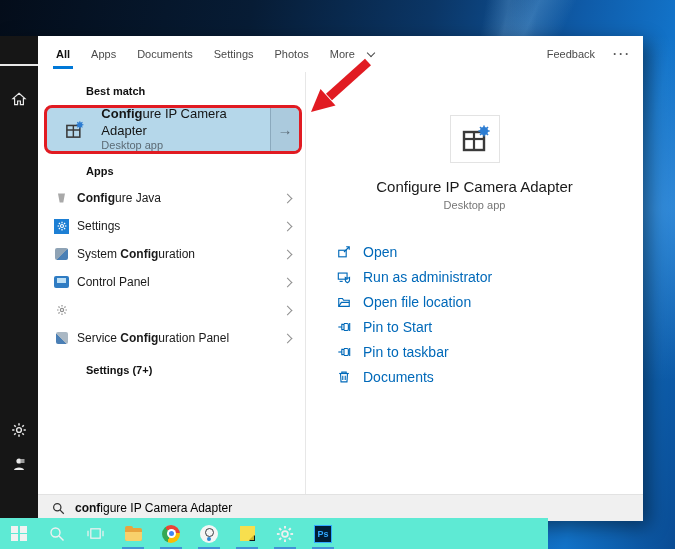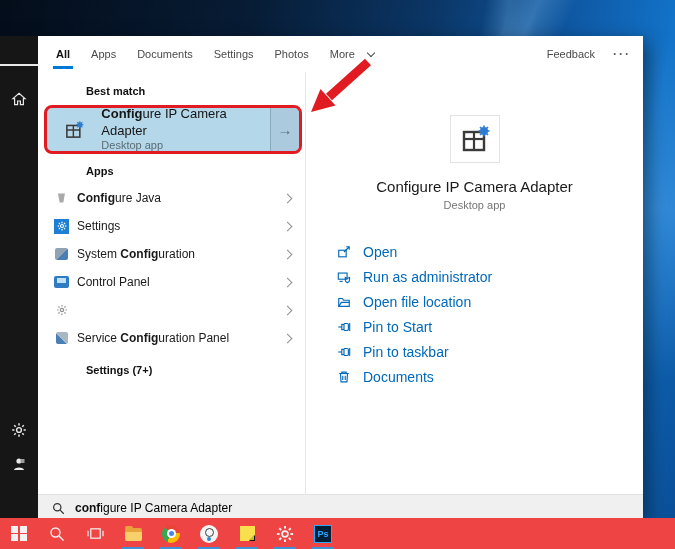--- a/index.html
+++ b/index.html
@@ -82,21 +82,21 @@
   .action { display:flex; align-items:center; height:25px; gap:12px; color:#0069b9; font-size:14px; cursor:default; }
   .action svg { flex:0 0 14px; }
 
   
   .searchbar { height:27px; flex:0 0 27px; background:#f0f0f0; border-top:1px solid #e2e2e2;
     display:flex; align-items:center; padding-left:14px; gap:10px; font-size:12px; }
   .typed { color:#111; font-weight:bold; }
   .suggestion { color:#000000; }
 
   
-  .taskbar { position:absolute; left:0; bottom:0; width:675px; height:31px; background:#ef4444;
+  .taskbar { position:absolute; left:0; bottom:0; width:548px; height:31px; background:#5eead4;
     display:flex; align-items:center; z-index:10; }
   .tb-btn { width:38px; height:31px; display:flex; align-items:center; justify-content:center; position:relative; }
   .tb-btn.run::after { content:""; position:absolute; bottom:0; left:8px; right:8px; height:2px; background:#4191d6; }
 
   .win-logo { display:grid; grid-template-columns:7px 7px; grid-template-rows:7px 7px; gap:1.5px; }
   .win-logo div { background:#f2f2f2; }
   .folder { width:17px; height:13px; background:#e8a33d; border-radius:2px; position:relative; margin-top:2px; }
   .folder::before { content:""; position:absolute; left:0; top:-2px; width:8px; height:3px; background:#e8a33d; border-radius:2px 2px 0 0; }
   .folder::after { content:""; position:absolute; left:0; bottom:0; width:17px; height:9px; background:#f8d06b; border-radius:0 0 2px 2px; }
   .chrome { width:18px; height:18px; border-radius:50%;

